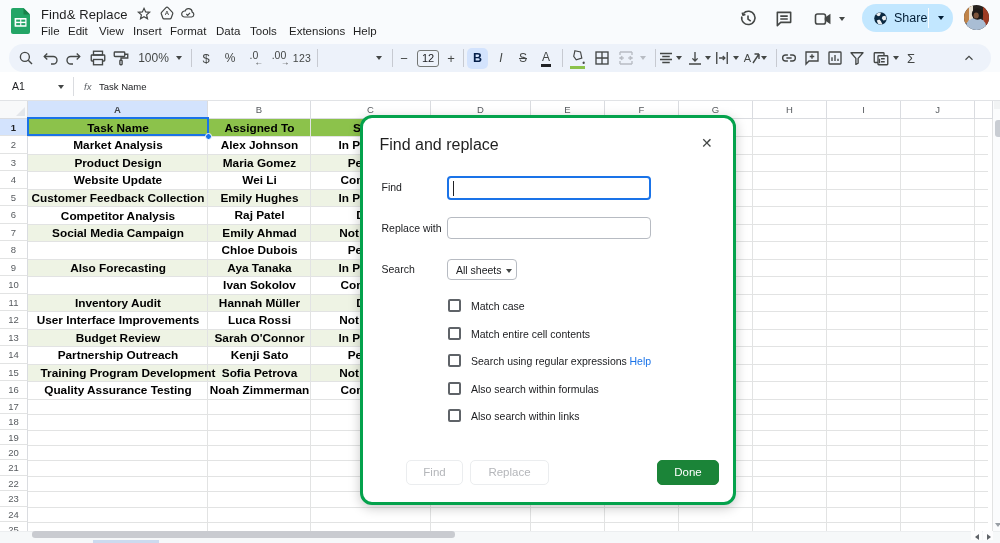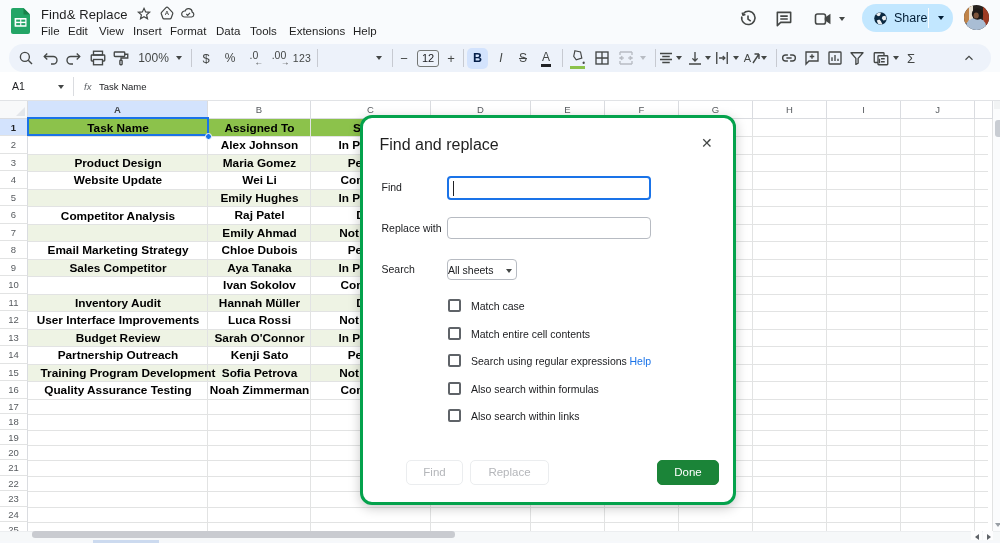--- a/index.html
+++ b/index.html
@@ -403,39 +403,41 @@
       <div class="rowh" style="top:328.6px; height:15.4px; line-height:15.4px;  border-bottom:1px solid #e2e3e3;">19</div>
       <div class="rowh" style="top:344px; height:15.4px; line-height:15.4px;  border-bottom:1px solid #e2e3e3;">20</div>
       <div class="rowh" style="top:359.40000000000003px; height:15.4px; line-height:15.4px;  border-bottom:1px solid #e2e3e3;">21</div>
       <div class="rowh" style="top:374.8px; height:15.4px; line-height:15.4px;  border-bottom:1px solid #e2e3e3;">22</div>
       <div class="rowh" style="top:390.20000000000005px; height:15.4px; line-height:15.4px;  border-bottom:1px solid #e2e3e3;">23</div>
       <div class="rowh" style="top:405.6px; height:15.4px; line-height:15.4px;  border-bottom:1px solid #e2e3e3;">24</div>
       <div class="rowh" style="top:421px; height:15.4px; line-height:15.4px;  border-bottom:1px solid #e2e3e3;">25</div>
       <div class="cell" style="left:28px; top:17.8px; width:180px; height:17.5px; line-height:18.5px;">Task Name</div>
       <div class="cell" style="left:208px; top:17.8px; width:103px; height:17.5px; line-height:18.5px;">Assigned To</div>
       <div class="cell" style="left:311px; top:17.8px; width:120px; height:17.5px; line-height:18.5px;">Status</div>
+      <div class="cell" style="left:28px; top:35.3px; width:180px; height:17.5px; line-height:18.5px;">Market Analysis</div>
       <div class="cell" style="left:208px; top:35.3px; width:103px; height:17.5px; line-height:18.5px;">Alex Johnson</div>
       <div class="cell" style="left:311px; top:35.3px; width:120px; height:17.5px; line-height:18.5px;">In Progress</div>
       <div class="cell" style="left:28px; top:52.8px; width:180px; height:17.5px; line-height:18.5px;">Product Design</div>
       <div class="cell" style="left:208px; top:52.8px; width:103px; height:17.5px; line-height:18.5px;">Maria Gomez</div>
       <div class="cell" style="left:311px; top:52.8px; width:120px; height:17.5px; line-height:18.5px;">Pending</div>
       <div class="cell" style="left:28px; top:70.3px; width:180px; height:17.5px; line-height:18.5px;">Website Update</div>
       <div class="cell" style="left:208px; top:70.3px; width:103px; height:17.5px; line-height:18.5px;">Wei Li</div>
       <div class="cell" style="left:311px; top:70.3px; width:120px; height:17.5px; line-height:18.5px;">Completed</div>
+      <div class="cell" style="left:28px; top:87.8px; width:180px; height:17.5px; line-height:18.5px;">Customer Feedback Collection</div>
       <div class="cell" style="left:208px; top:87.8px; width:103px; height:17.5px; line-height:18.5px;">Emily Hughes</div>
       <div class="cell" style="left:311px; top:87.8px; width:120px; height:17.5px; line-height:18.5px;">In Progress</div>
       <div class="cell" style="left:28px; top:106px; width:180px; height:34px; line-height:18.5px;">Competitor Analysis</div>
       <div class="cell" style="left:208px; top:105.3px; width:103px; height:17.5px; line-height:18.5px;">Raj Patel</div>
       <div class="cell" style="left:311px; top:105.3px; width:120px; height:17.5px; line-height:18.5px;">Done</div>
+      <div class="cell" style="left:28px; top:122.8px; width:180px; height:17.5px; line-height:18.5px;">Social Media Campaign</div>
       <div class="cell" style="left:208px; top:122.8px; width:103px; height:17.5px; line-height:18.5px;">Emily Ahmad</div>
       <div class="cell" style="left:311px; top:122.8px; width:120px; height:17.5px; line-height:18.5px;">Not Started</div>
-      <div class="cell" style="left:28px; top:140.3px; width:180px; height:17.5px; line-height:18.5px;">Email Marketing Strategy</div>
       <div class="cell" style="left:208px; top:140.3px; width:103px; height:17.5px; line-height:18.5px;">Chloe Dubois</div>
       <div class="cell" style="left:311px; top:140.3px; width:120px; height:17.5px; line-height:18.5px;">Pending</div>
-      <div class="cell" style="left:28px; top:157.8px; width:180px; height:17.5px; line-height:18.5px;">Sales Competitor</div>
+      <div class="cell" style="left:28px; top:157.8px; width:180px; height:17.5px; line-height:18.5px;">Also Forecasting</div>
       <div class="cell" style="left:208px; top:157.8px; width:103px; height:17.5px; line-height:18.5px;">Aya Tanaka</div>
       <div class="cell" style="left:311px; top:157.8px; width:120px; height:17.5px; line-height:18.5px;">In Progress</div>
       <div class="cell" style="left:208px; top:175.3px; width:103px; height:17.5px; line-height:18.5px;">Ivan Sokolov</div>
       <div class="cell" style="left:311px; top:175.3px; width:120px; height:17.5px; line-height:18.5px;">Completed</div>
       <div class="cell" style="left:28px; top:192.8px; width:180px; height:17.5px; line-height:18.5px;">Inventory Audit</div>
       <div class="cell" style="left:208px; top:192.8px; width:103px; height:17.5px; line-height:18.5px;">Hannah Müller</div>
       <div class="cell" style="left:311px; top:192.8px; width:120px; height:17.5px; line-height:18.5px;">Done</div>
       <div class="cell" style="left:28px; top:210.3px; width:180px; height:17.5px; line-height:18.5px;">User Interface Improvements</div>
       <div class="cell" style="left:208px; top:210.3px; width:103px; height:17.5px; line-height:18.5px;">Luca Rossi</div>
       <div class="cell" style="left:311px; top:210.3px; width:120px; height:17.5px; line-height:18.5px;">Not Started</div>
@@ -472,21 +474,21 @@
     <div id="dlgTitle">Find and replace</div>
     <div id="dlgClose">✕</div>
     <div class="dlbl" style="top:66px;">Find</div>
     <div class="dinput" style="top:60.5px; border:2px solid #1a73e8;">
         <span style="position:absolute;left:4px;top:3px;width:1px;height:15px;background:#202124;"></span>
       </div>
     <div class="dlbl" style="top:107px;">Replace with</div>
     <div class="dinput" style="top:101.5px; height:22px;"></div>
     <div class="dlbl" style="top:148px;">Search</div>
     <div class="abs" style="left:87px; top:144px; width:70px; height:21px; border:1px solid #b7bbc2; border-radius:4px;">
-      <span class="abs" style="left:0; top:4px; font-size:10.5px; color:#202124;">All sheets</span>
+      <span class="abs" style="left:8px; top:4px; font-size:10.5px; color:#202124;">All sheets</span>
       <span class="caret abs" style="left:58px; top:8.5px;"></span>
     </div>
     <div class="chk" style="top:184px;"></div>
       <div class="clbl" style="top:185px;">Match case</div>
     <div class="chk" style="top:211.5px;"></div>
       <div class="clbl" style="top:212.5px;">Match entire cell contents</div>
     <div class="chk" style="top:239px;"></div>
       <div class="clbl" style="top:240px;">Search using regular expressions</div>
     <div class="clbl" style="top:240px; left:269.5px; color:#1a73e8; font-weight:500;">Help</div>
     <div class="chk" style="top:266.5px;"></div>

